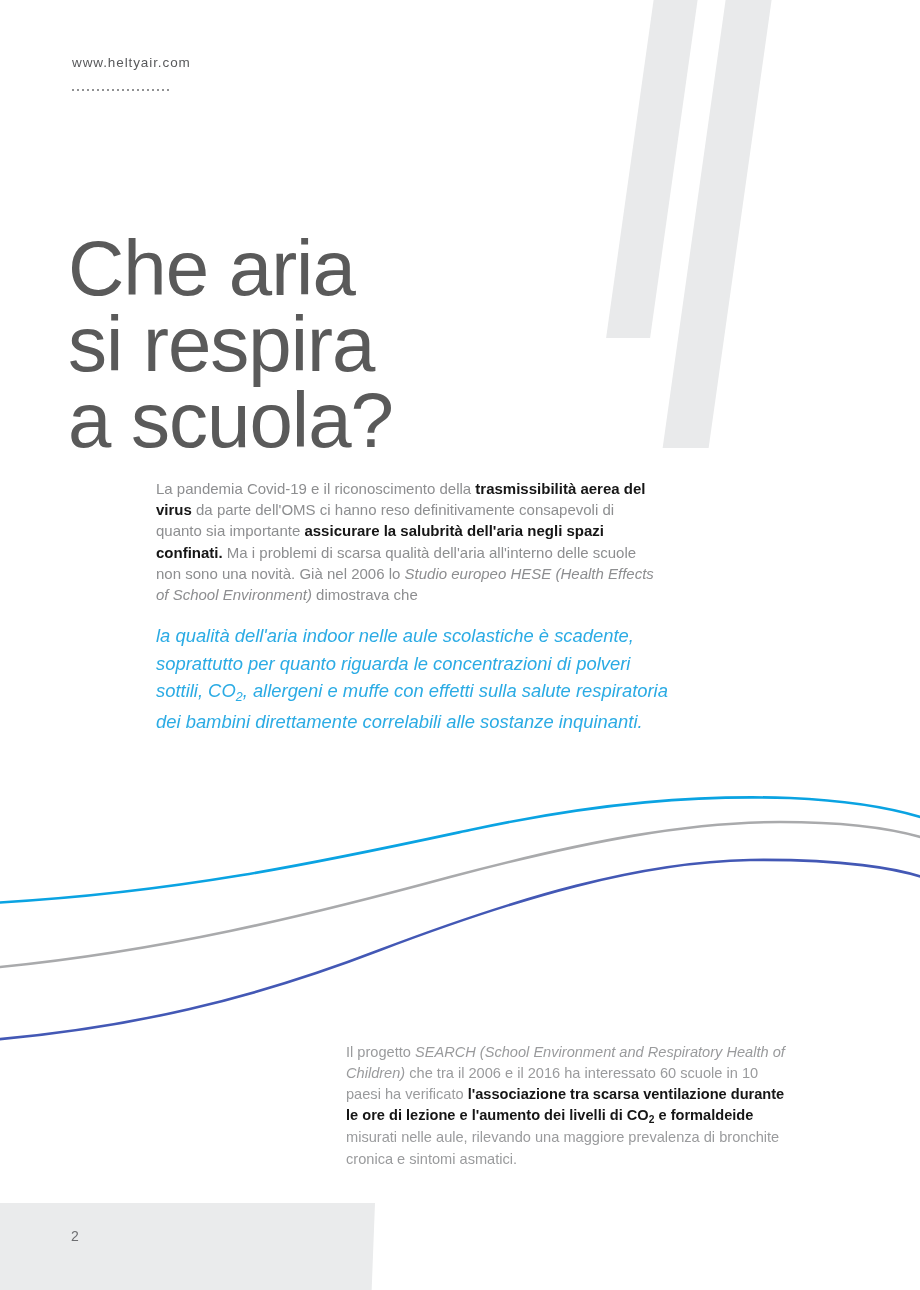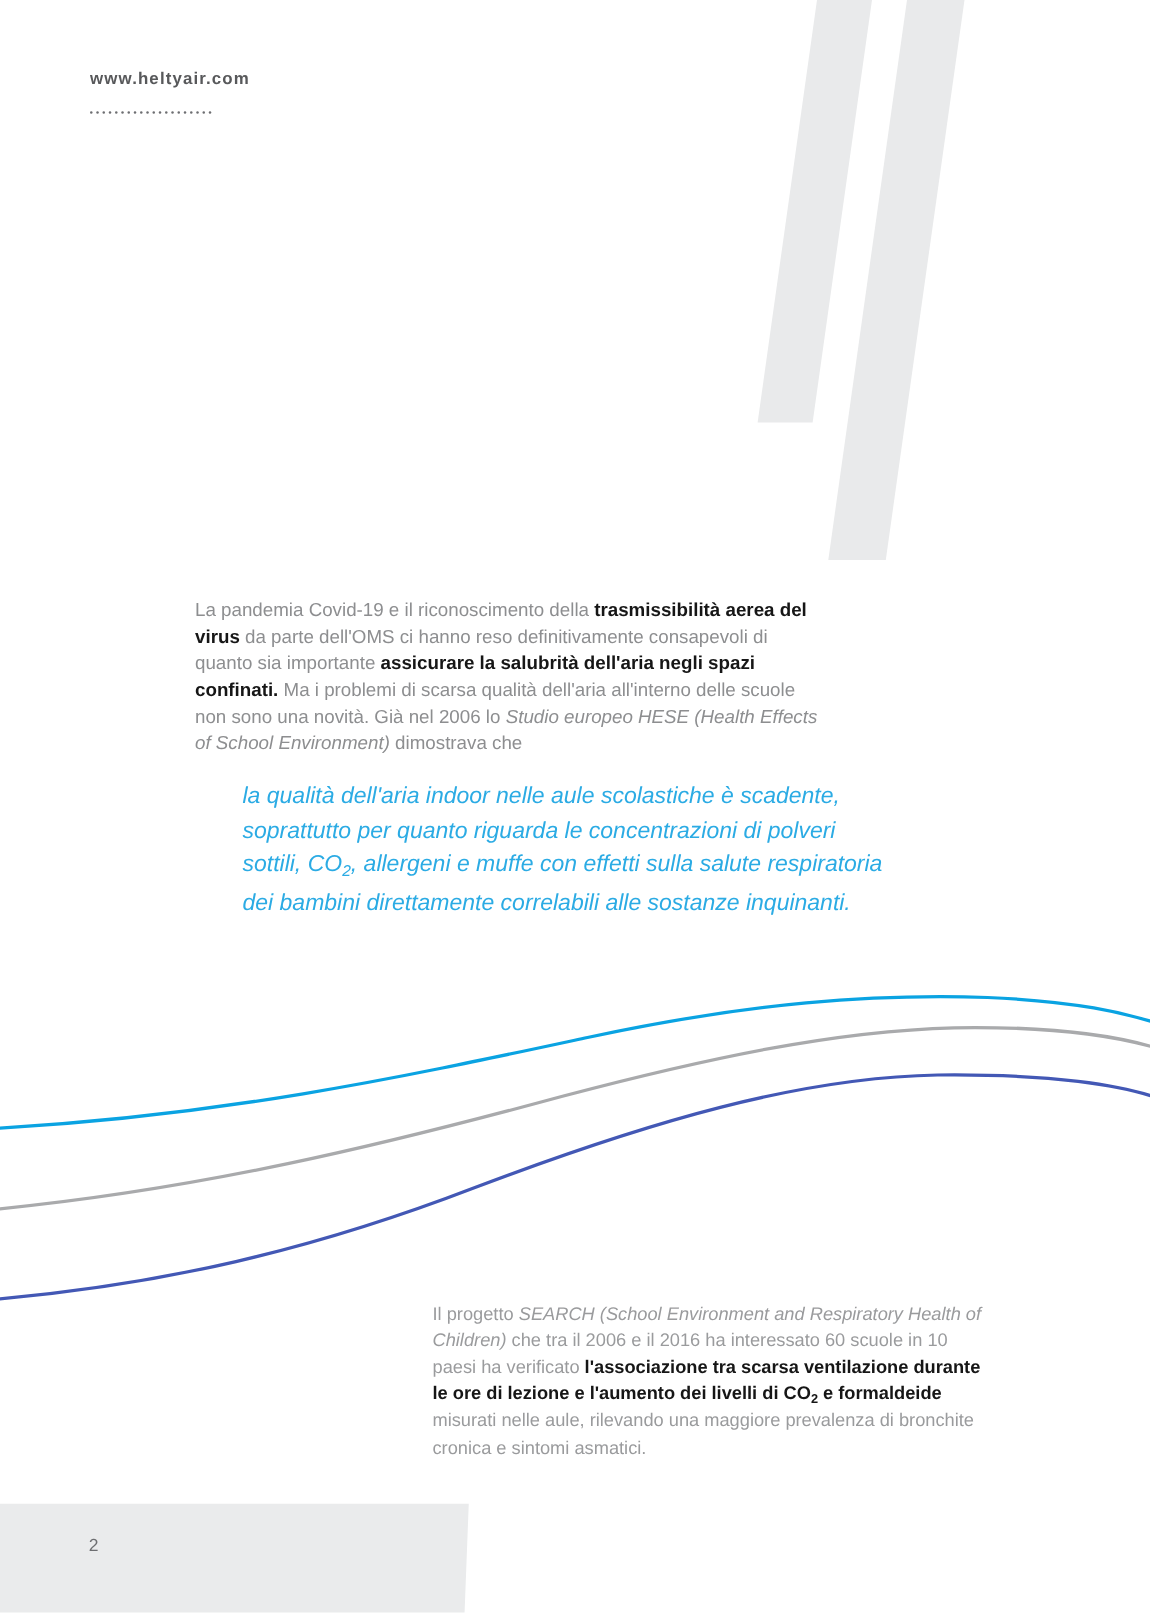--- a/index.html
+++ b/index.html
@@ -45,21 +45,21 @@
   }
 
   
   .site-url {
     position: absolute;
     left: 72px;
     top: 55px;
     font-size: 13.5px;
     letter-spacing: 0.9px;
     color: #58595b;
-    font-weight: 700;
+    font-weight: 400;
   }
   .dotted-rule {
     position: absolute;
     left: 72px;
     top: 84px;
     width: 100px;
     height: 12px;
     display: flex;
     align-items: center;
     gap: 3px;
@@ -104,21 +104,20 @@
   .quote {
     position: absolute;
     left: 156px;
     top: 604px;
     width: 520px;
     font-size: 18.4px;
     line-height: 27.5px;
     font-style: italic;
     color: #2babe4;
     font-weight: 400;
-    margin-left: 38px;
   }
   .quote sub {
     font-size: 0.68em;
     vertical-align: baseline;
     position: relative;
     top: 0.28em;
   }
 
   
   .waves {
@@ -195,20 +194,23 @@
       <i></i>
       <i></i>
       <i></i>
       <i></i>
       <i></i>
       <i></i>
       <i></i>
       <i></i>
     </div>
 
+  <h1 class="title">Che aria
+si respira
+a scuola?</h1>
 
   <p class="intro"><span>La pandemia Covid-19 e il riconoscimento della </span><b>trasmissibilità aerea del virus</b><span> da parte dell'OMS ci hanno reso definitivamente consapevoli di quanto sia importante </span><b>assicurare la salubrità dell'aria negli spazi confinati.</b><span> Ma i problemi di scarsa qualità dell'aria all'interno delle scuole non sono una novità. Già nel 2006 lo </span><i>Studio europeo HESE (Health Effects of School Environment)</i><span> dimostrava che</span></p>
 
   <p class="quote"><span>la qualità dell'aria indoor nelle aule scolastiche è scadente, soprattutto per quanto riguarda le concentrazioni di polveri sottili, CO</span><sub>2</sub><span>, allergeni e muffe con effetti sulla salute respiratoria dei bambini direttamente correlabili alle sostanze inquinanti.</span></p>
 
   <svg class="waves" viewBox="0 0 920 1290" xmlns="http://www.w3.org/2000/svg" fill="none">
     <path d="M -10 903 C 180 893 330 860 470 830 C 600 802 700 795 790 798 C 860 801 900 810 930 820" stroke="#0aa3e2" stroke-width="2.6" stroke-linecap="round"></path>
     <path d="M -10 968 C 160 952 310 915 450 877 C 590 840 690 822 780 822 C 850 822 900 830 930 840" stroke="#a9aaac" stroke-width="2.6" stroke-linecap="round"></path>
     <path d="M -10 1040 C 130 1028 250 1000 380 950 C 520 897 640 862 750 860 C 840 859 900 868 930 880" stroke="#4358b5" stroke-width="2.6" stroke-linecap="round"></path>
   </svg>

